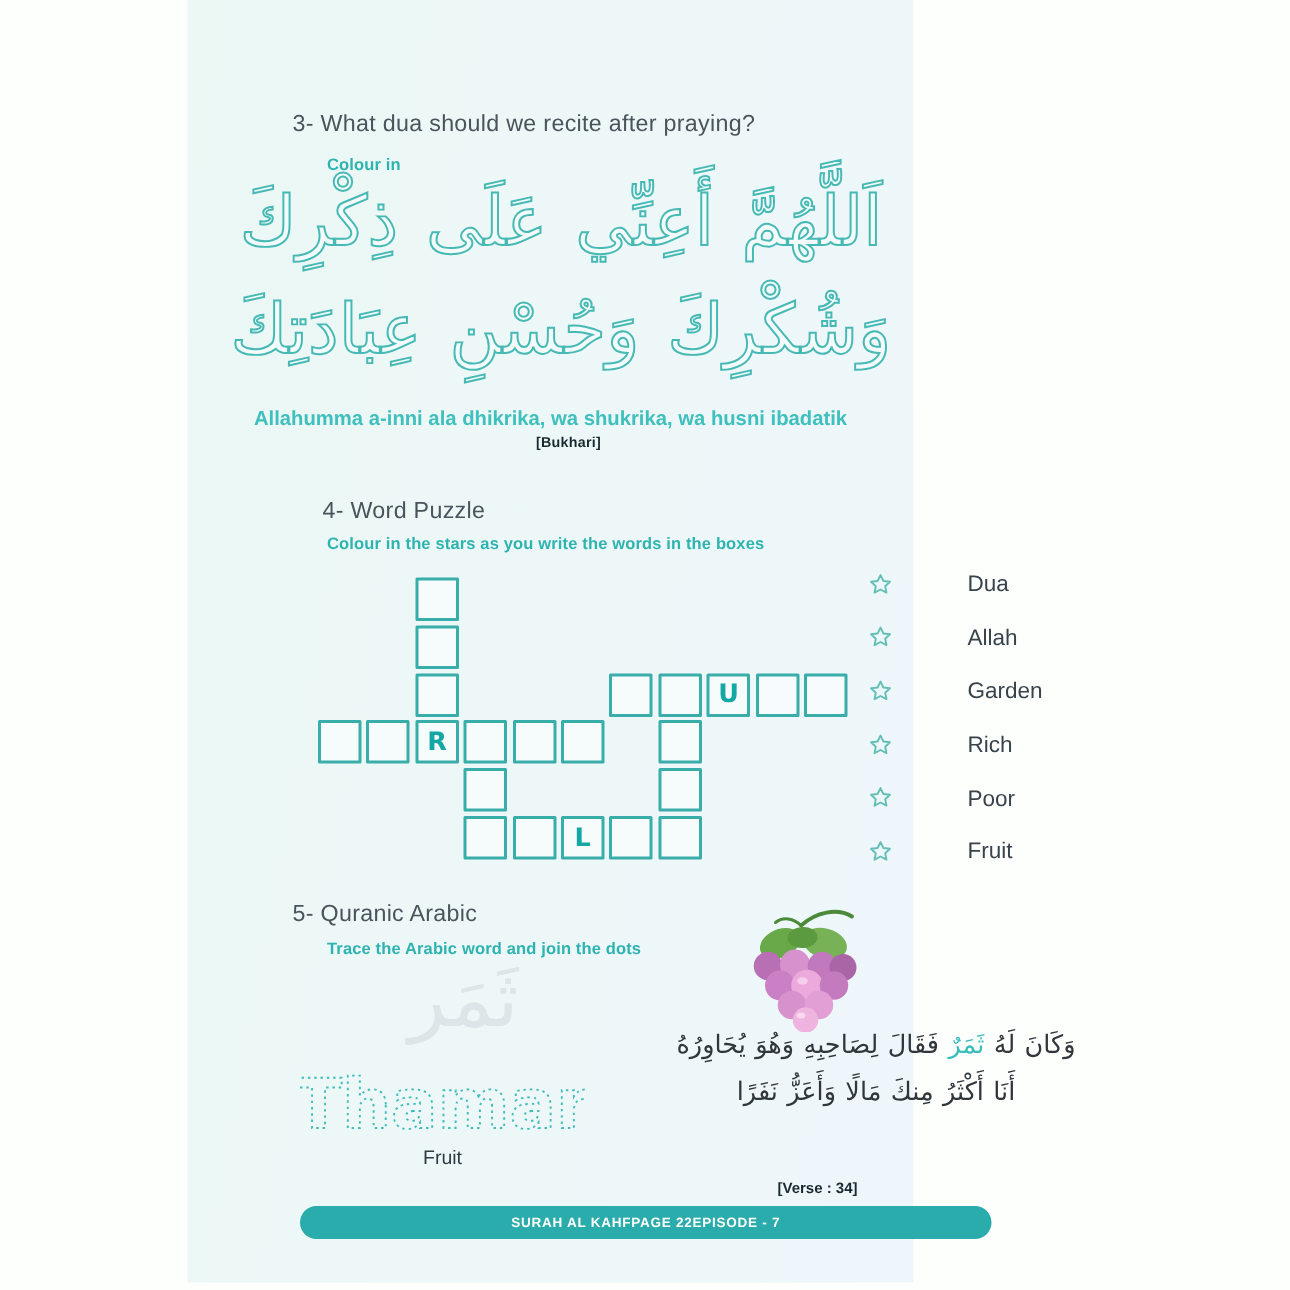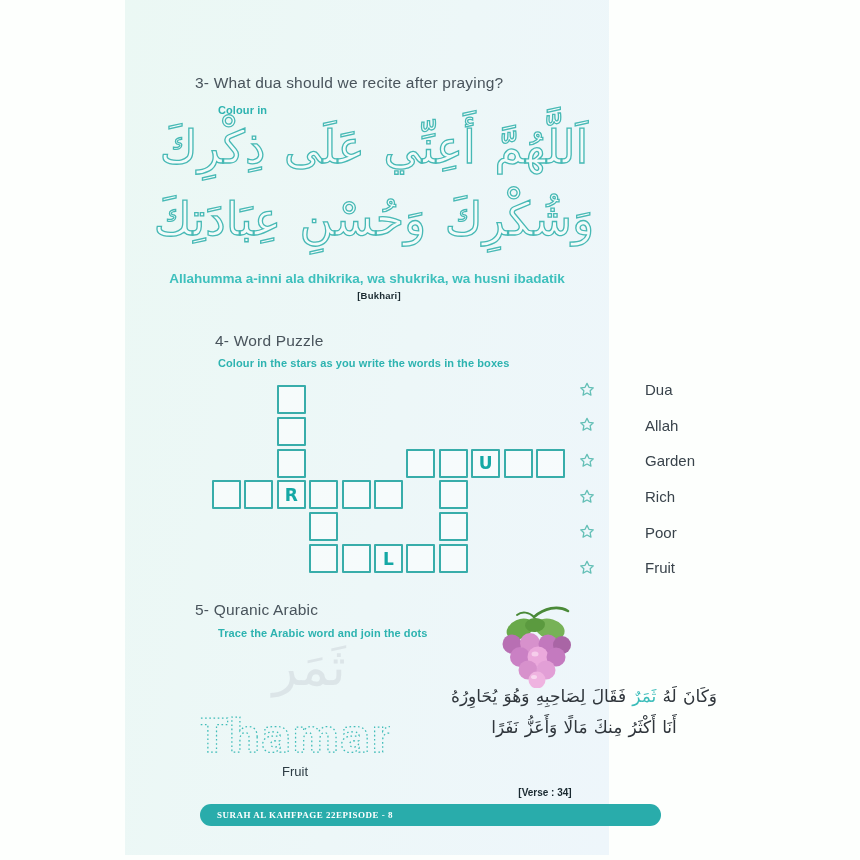--- a/index.html
+++ b/index.html
@@ -64,22 +64,22 @@
     font-size:17px;line-height:31px;color:#30363c;word-spacing:2px;
   }
   .verse .hl{color:#3bbdba;}
   .verse-ref{
     left:250px;top:765px;width:340px;text-align:center;
     font-size:10px;font-weight:700;color:#1a2930;margin-top:22px;
   }
   
   .footer-bar{
     left:75px;top:804px;width:461px;height:22px;border-radius:11px;
-    background:#29acab;display:flex;align-items:center;justify-content:flex-start;
-    padding:0 17px;box-sizing:border-box;font-family:Liberation Serif, serif;
+    background:#29acab;display:flex;align-items:center;justify-content:center;
+    padding:0 17px;box-sizing:border-box;
   }
   .footer-bar span{
     color:#fff;font-size:9px;font-weight:700;letter-spacing:.5px;white-space:nowrap;
   }
 </style>
 </head>
 <body>
 
 <div class="page">
 
@@ -199,16 +199,16 @@
       <span>فَقَالَ لِصَاحِبِهِ وَهُوَ يُحَاوِرُهُ</span>
     </div>
     <div>أَنَا أَكْثَرُ مِنكَ مَالًا وَأَعَزُّ نَفَرًا</div>
   </div>
 
   <div class="abs verse-ref">[Verse : 34]</div>
 
   <div class="abs footer-bar">
     <span>SURAH AL KAHF</span>
     <span>PAGE 22</span>
-    <span>EPISODE - 8</span>
+    <span>EPISODE - 7</span>
   </div>
 
 </div>
 
 </body></html>

